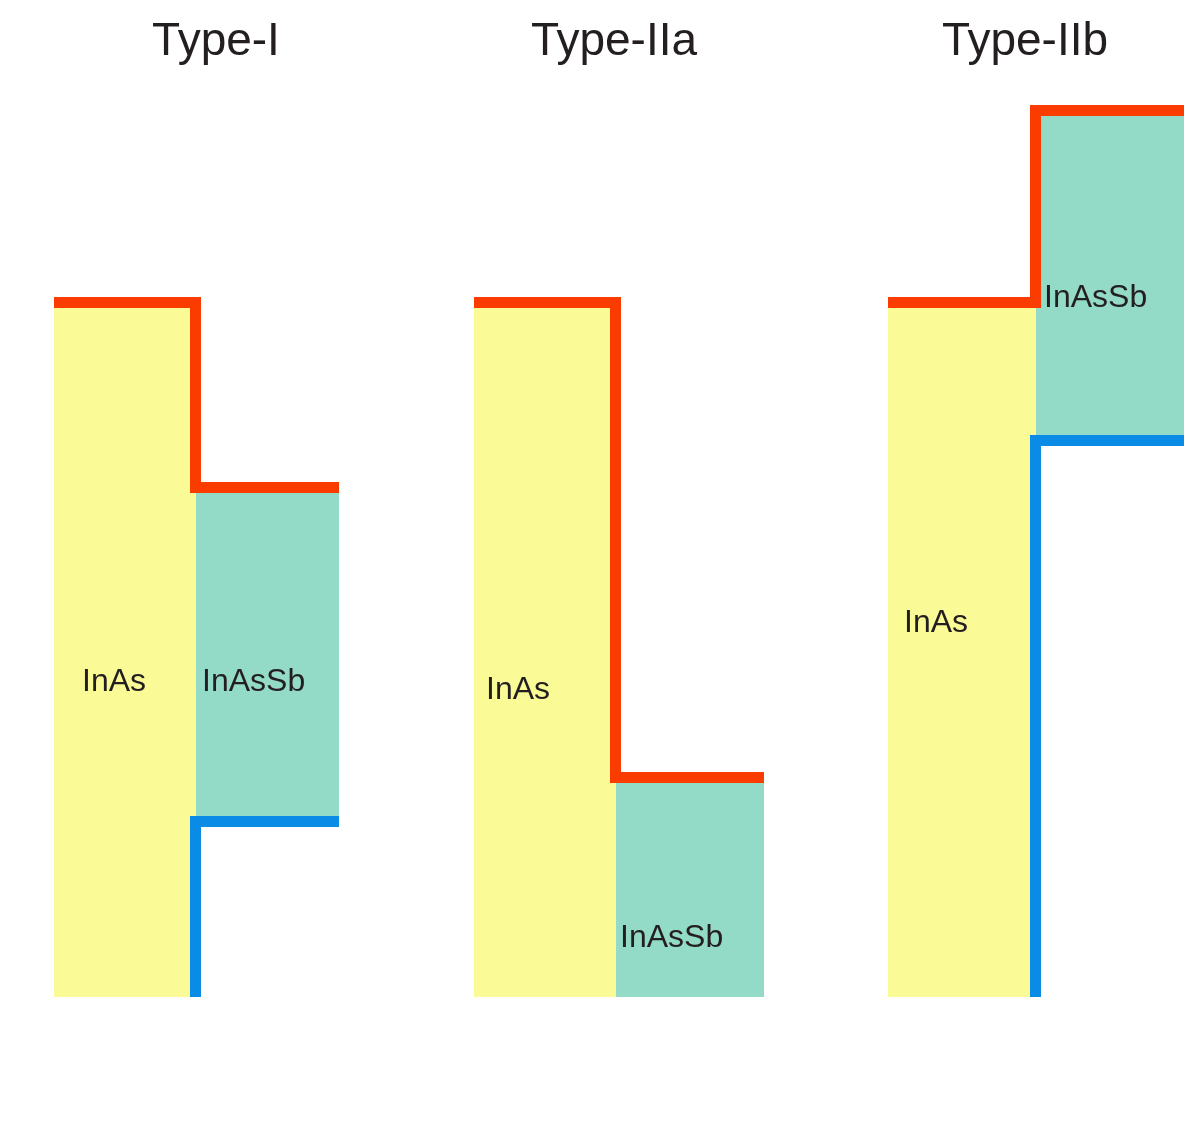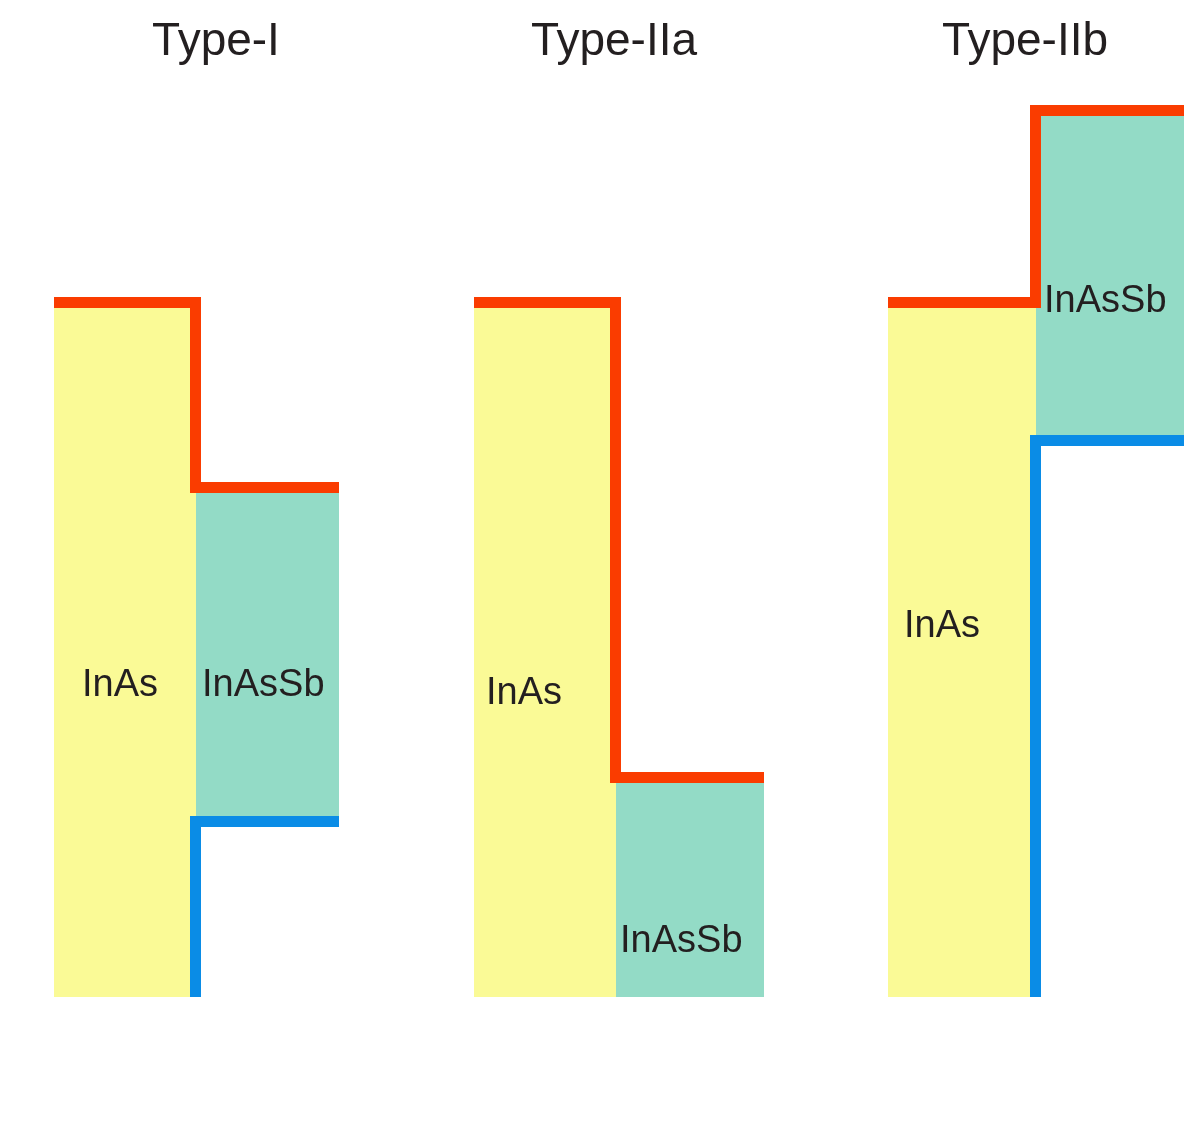--- a/index.html
+++ b/index.html
@@ -50,21 +50,21 @@
     position: absolute;
   }
   .band-seg.cb {
     background: #fa3c00;
   }
   .band-seg.vb {
     background: #0a8ce6;
   }
   .mat-label {
     position: absolute;
-    font-size: 38px;
+    font-size: 32px;
     line-height: 1;
     color: #231f20;
     white-space: nowrap;
   }
 </style>
 </head>
 <body>
 
 <div id="stage">
 

